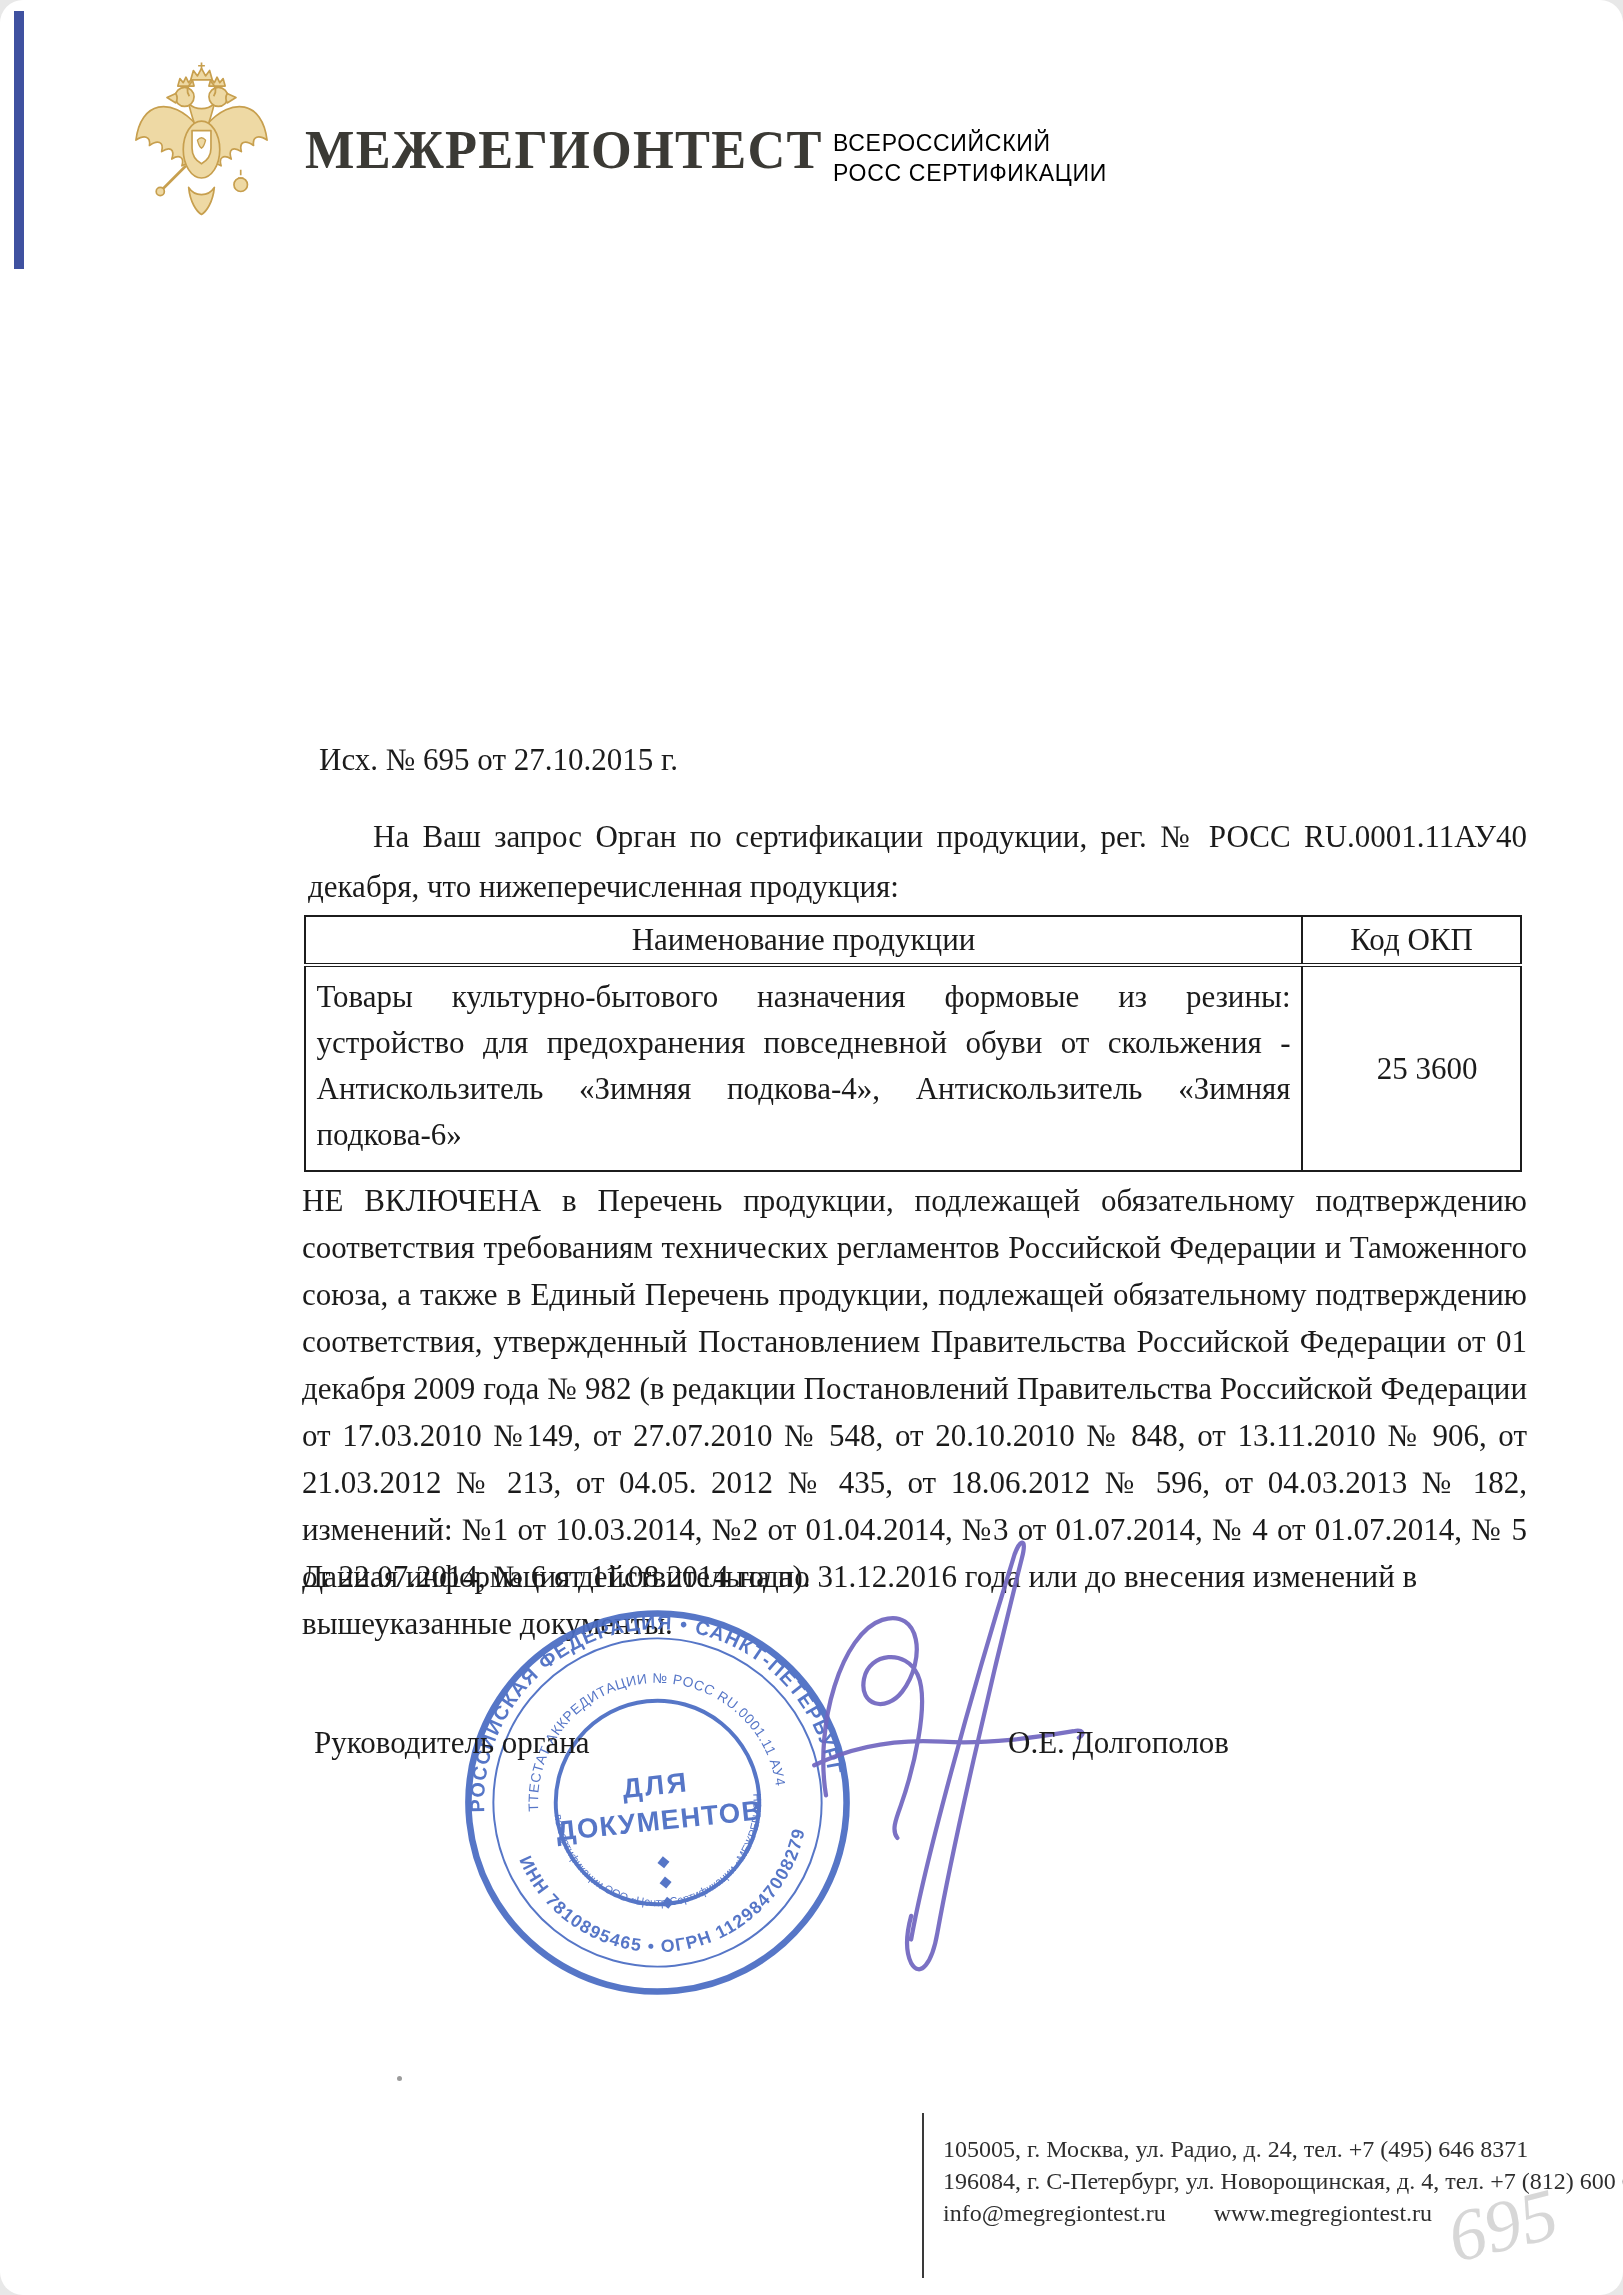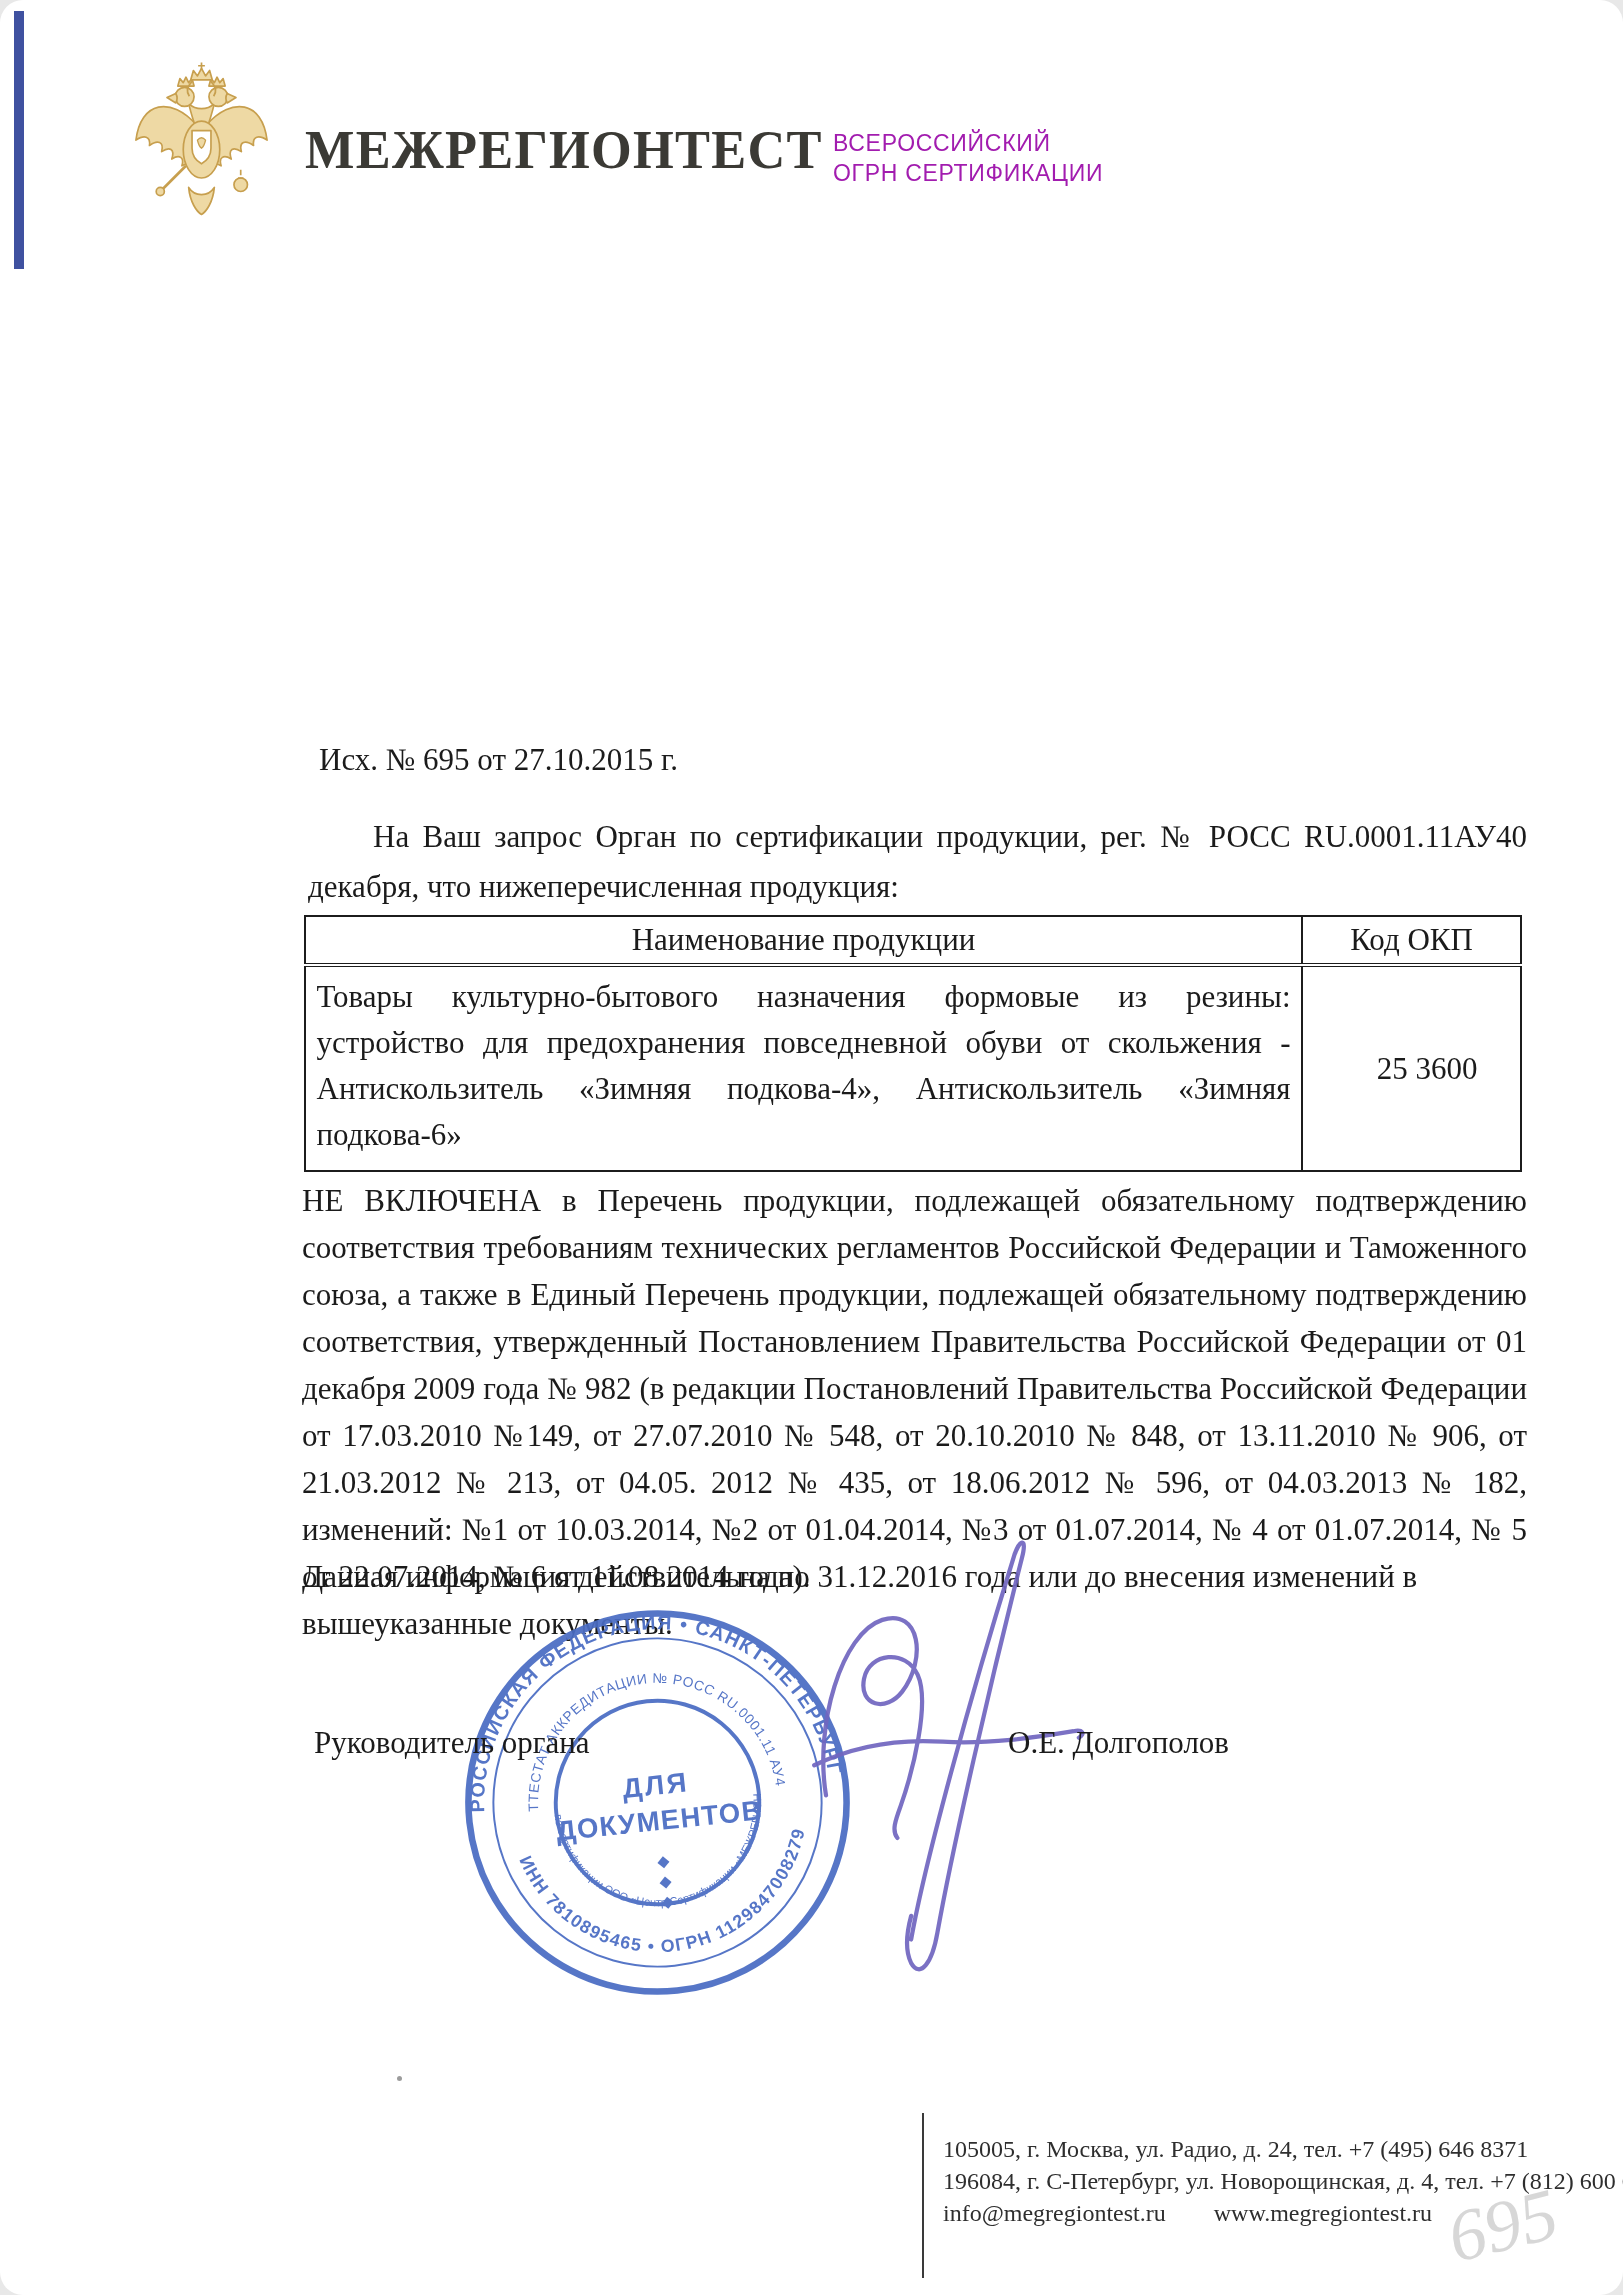--- a/index.html
+++ b/index.html
@@ -3,21 +3,21 @@
 <meta charset="utf-8">
 <style>
   html,body{margin:0;padding:0;background:#e8e8e8;}
   .page{position:relative;width:1623px;height:2295px;background:#ffffff;
         font-family:"Liberation Serif",serif;color:#1b1b1b;overflow:hidden;margin:0 auto;border-radius:23px;}
   .accent-bar{position:absolute;left:14.4px;top:10.5px;width:9.8px;height:258px;background:#3f51a0;}
   .logo{position:absolute;left:130px;top:59px;width:143px;height:169px;}
   .brand{position:absolute;left:305px;top:119px;font-size:54px;font-weight:bold;color:#3b3a35;
          letter-spacing:1.3px;transform:scaleX(.97);transform-origin:left top;white-space:nowrap;}
   .subtitle{position:absolute;left:833px;top:128px;font-family:"Liberation Sans",sans-serif;
-            font-size:23px;line-height:30px;color:#a21caf;letter-spacing:0.7px;white-space:nowrap;}
+            font-size:23px;line-height:30px;color:#000000;letter-spacing:0.7px;white-space:nowrap;}
   .recipient{position:absolute;right:115px;top:359px;text-align:right;font-size:31px;
              line-height:72px;white-space:nowrap;}
   .ref{position:absolute;left:319px;top:742px;font-size:31px;white-space:nowrap;}
   .intro{position:absolute;left:308px;top:812px;width:1219px;font-size:31px;line-height:50px;
          text-align:justify;text-indent:65px;}
   .doc-table{position:absolute;left:304px;top:915px;width:1215px;border-collapse:collapse;
              font-size:31px;table-layout:fixed;}
   .doc-table th,.doc-table td{border:2px solid #1c1c1c;padding-left:32px;}
   .doc-table th{font-weight:normal;padding:5.2px 6.5px;border-bottom:4.6px double #1c1c1c;}
   .doc-table td.name{padding:6.5px 10.5px 11.8px;text-align:justify;line-height:46px;vertical-align:top;}
@@ -74,21 +74,21 @@
       <path d="M118 32 C126 40 128 48 123 55" fill="none"></path>
 
       <path d="M91 106 h28 v26 c0 13 -7 19 -14 23 c-7 -4 -14 -10 -14 -23 z" fill="#ffffff"></path>
       <path d="M99 120 q6 -7 12 0 q-2 9 -6 12 q-4 -3 -6 -12 z" stroke-width="2"></path>
     </g>
   </svg>
 
   <div class="brand">МЕЖРЕГИОНТЕСТ</div>
   <div class="subtitle">
     <div>ВСЕРОССИЙСКИЙ</div>
-    <div>ОГРН СЕРТИФИКАЦИИ</div>
+    <div>РОСС СЕРТИФИКАЦИИ</div>
   </div>
 
 
   <div class="ref">Исх. № 695 от 27.10.2015 г.</div>
   <div class="intro">На Ваш запрос  Орган по сертификации продукции, рег. № РОСС RU.0001.11АУ40 декабря, что нижеперечисленная продукция:</div>
 
   <table class="doc-table">
     <colgroup>
         <col style="width:997px">
         <col style="width:219px">

